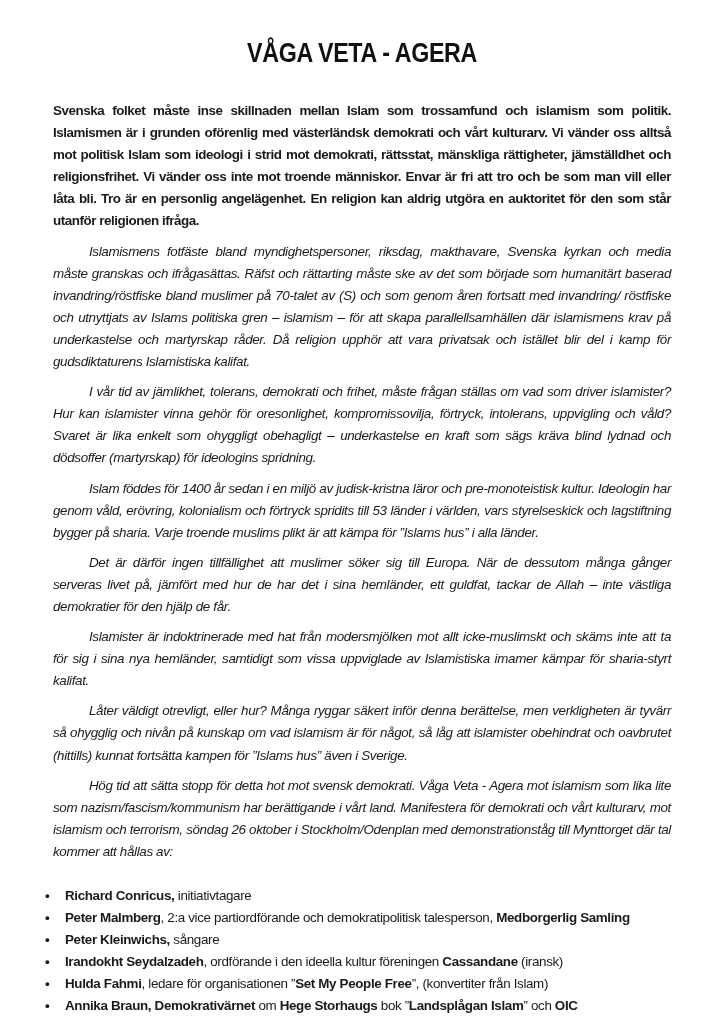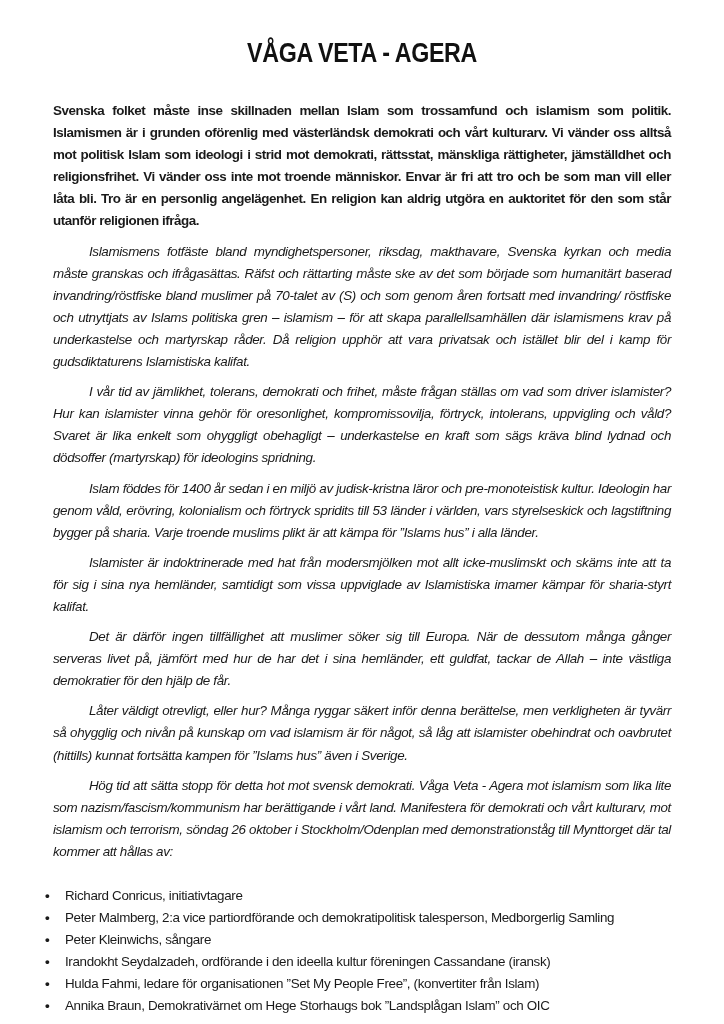--- a/index.html
+++ b/index.html
@@ -67,43 +67,43 @@
       padding-left: 20px;
       line-height: 22px;
       white-space: nowrap;
     }
     .speakers li .bullet {
       position: absolute;
       left: 0;
       top: 0;
       font-weight: bold;
     }
-    b { font-weight: normal; }
+    b { font-weight: bold; }
     .footer {
       margin-top: 22px;
       line-height: 21.8px;
     }
     .footer div { white-space: nowrap; }
   </style>
 </head>
 <body>
 
 <div class="page">
 
   <h1 class="title">VÅGA VETA - AGERA</h1>
 
   <div class="body">
 
     <p class="lead">Svenska folket måste inse skillnaden mellan Islam som trossamfund och islamism som politik. Islamismen är i grunden oförenlig med västerländsk demokrati och vårt kulturarv. Vi vänder oss alltså mot politisk Islam som ideologi i strid mot demokrati, rättsstat, mänskliga rättigheter, jämställdhet och religionsfrihet. Vi vänder oss inte mot troende människor. Envar är fri att tro och be som man vill eller låta bli. Tro är en personlig angelägenhet. En religion kan aldrig utgöra en auktoritet för den som står utanför religionen ifråga.</p>
 
     <p class="indent">Islamismens fotfäste bland myndighetspersoner, riksdag, makthavare, Svenska kyrkan och media måste granskas och ifrågasättas. Räfst och rättarting måste ske av det som började som humanitärt baserad invandring/röstfiske bland muslimer på 70-talet av (S) och som genom åren fortsatt med invandring/ röstfiske och utnyttjats av Islams politiska gren – islamism – för att skapa parallellsamhällen där islamismens krav på underkastelse och martyrskap råder. Då religion upphör att vara privatsak och istället blir del i kamp för gudsdiktaturens Islamistiska kalifat.</p>
     <p class="indent">I vår tid av jämlikhet, tolerans, demokrati och frihet, måste frågan ställas om vad som driver islamister? Hur kan islamister vinna gehör för oresonlighet, kompromissovilja, förtryck, intolerans, uppvigling och våld? Svaret är lika enkelt som ohyggligt obehagligt – underkastelse en kraft som sägs kräva blind lydnad och dödsoffer (martyrskap) för ideologins spridning.</p>
     <p class="indent">Islam föddes för 1400 år sedan i en miljö av judisk-kristna läror och pre-monoteistisk kultur. Ideologin har genom våld, erövring, kolonialism och förtryck spridits till 53 länder i världen, vars styrelseskick och lagstiftning bygger på sharia. Varje troende muslims plikt är att kämpa för ”Islams hus” i alla länder.</p>
+    <p class="indent">Det är därför ingen tillfällighet att muslimer söker sig till Europa. När de dessutom många gånger serveras livet på, jämfört med hur de har det i sina hemländer, ett guldfat, tackar de Allah – inte västliga demokratier för den hjälp de får.</p>
     <p class="indent">Islamister är indoktrinerade med hat från modersmjölken mot allt icke-muslimskt och skäms inte att ta för sig i sina nya hemländer, samtidigt som vissa uppviglade av Islamistiska imamer kämpar för sharia-styrt kalifat.</p>
-    <p class="indent">Det är därför ingen tillfällighet att muslimer söker sig till Europa. När de dessutom många gånger serveras livet på, jämfört med hur de har det i sina hemländer, ett guldfat, tackar de Allah – inte västliga demokratier för den hjälp de får.</p>
     <p class="indent">Låter väldigt otrevligt, eller hur? Många ryggar säkert inför denna berättelse, men verkligheten är tyvärr så ohygglig och nivån på kunskap om vad islamism är för något, så låg att islamister obehindrat och oavbrutet (hittills) kunnat fortsätta kampen för ”Islams hus” även i Sverige.</p>
     <p class="indent">Hög tid att sätta stopp för detta hot mot svensk demokrati. Våga Veta - Agera mot islamism som lika lite som nazism/fascism/kommunism har berättigande i vårt land. Manifestera för demokrati och vårt kulturarv, mot islamism och terrorism, söndag 26 oktober i Stockholm/Odenplan med demonstrationståg till Mynttorget där tal kommer att hållas av:</p>
 
     <ul class="speakers">
       <li>
         <span class="bullet">•</span>
         <b>Richard Conricus,</b><span> initiativtagare</span>
       </li>
       <li>
         <span class="bullet">•</span>

